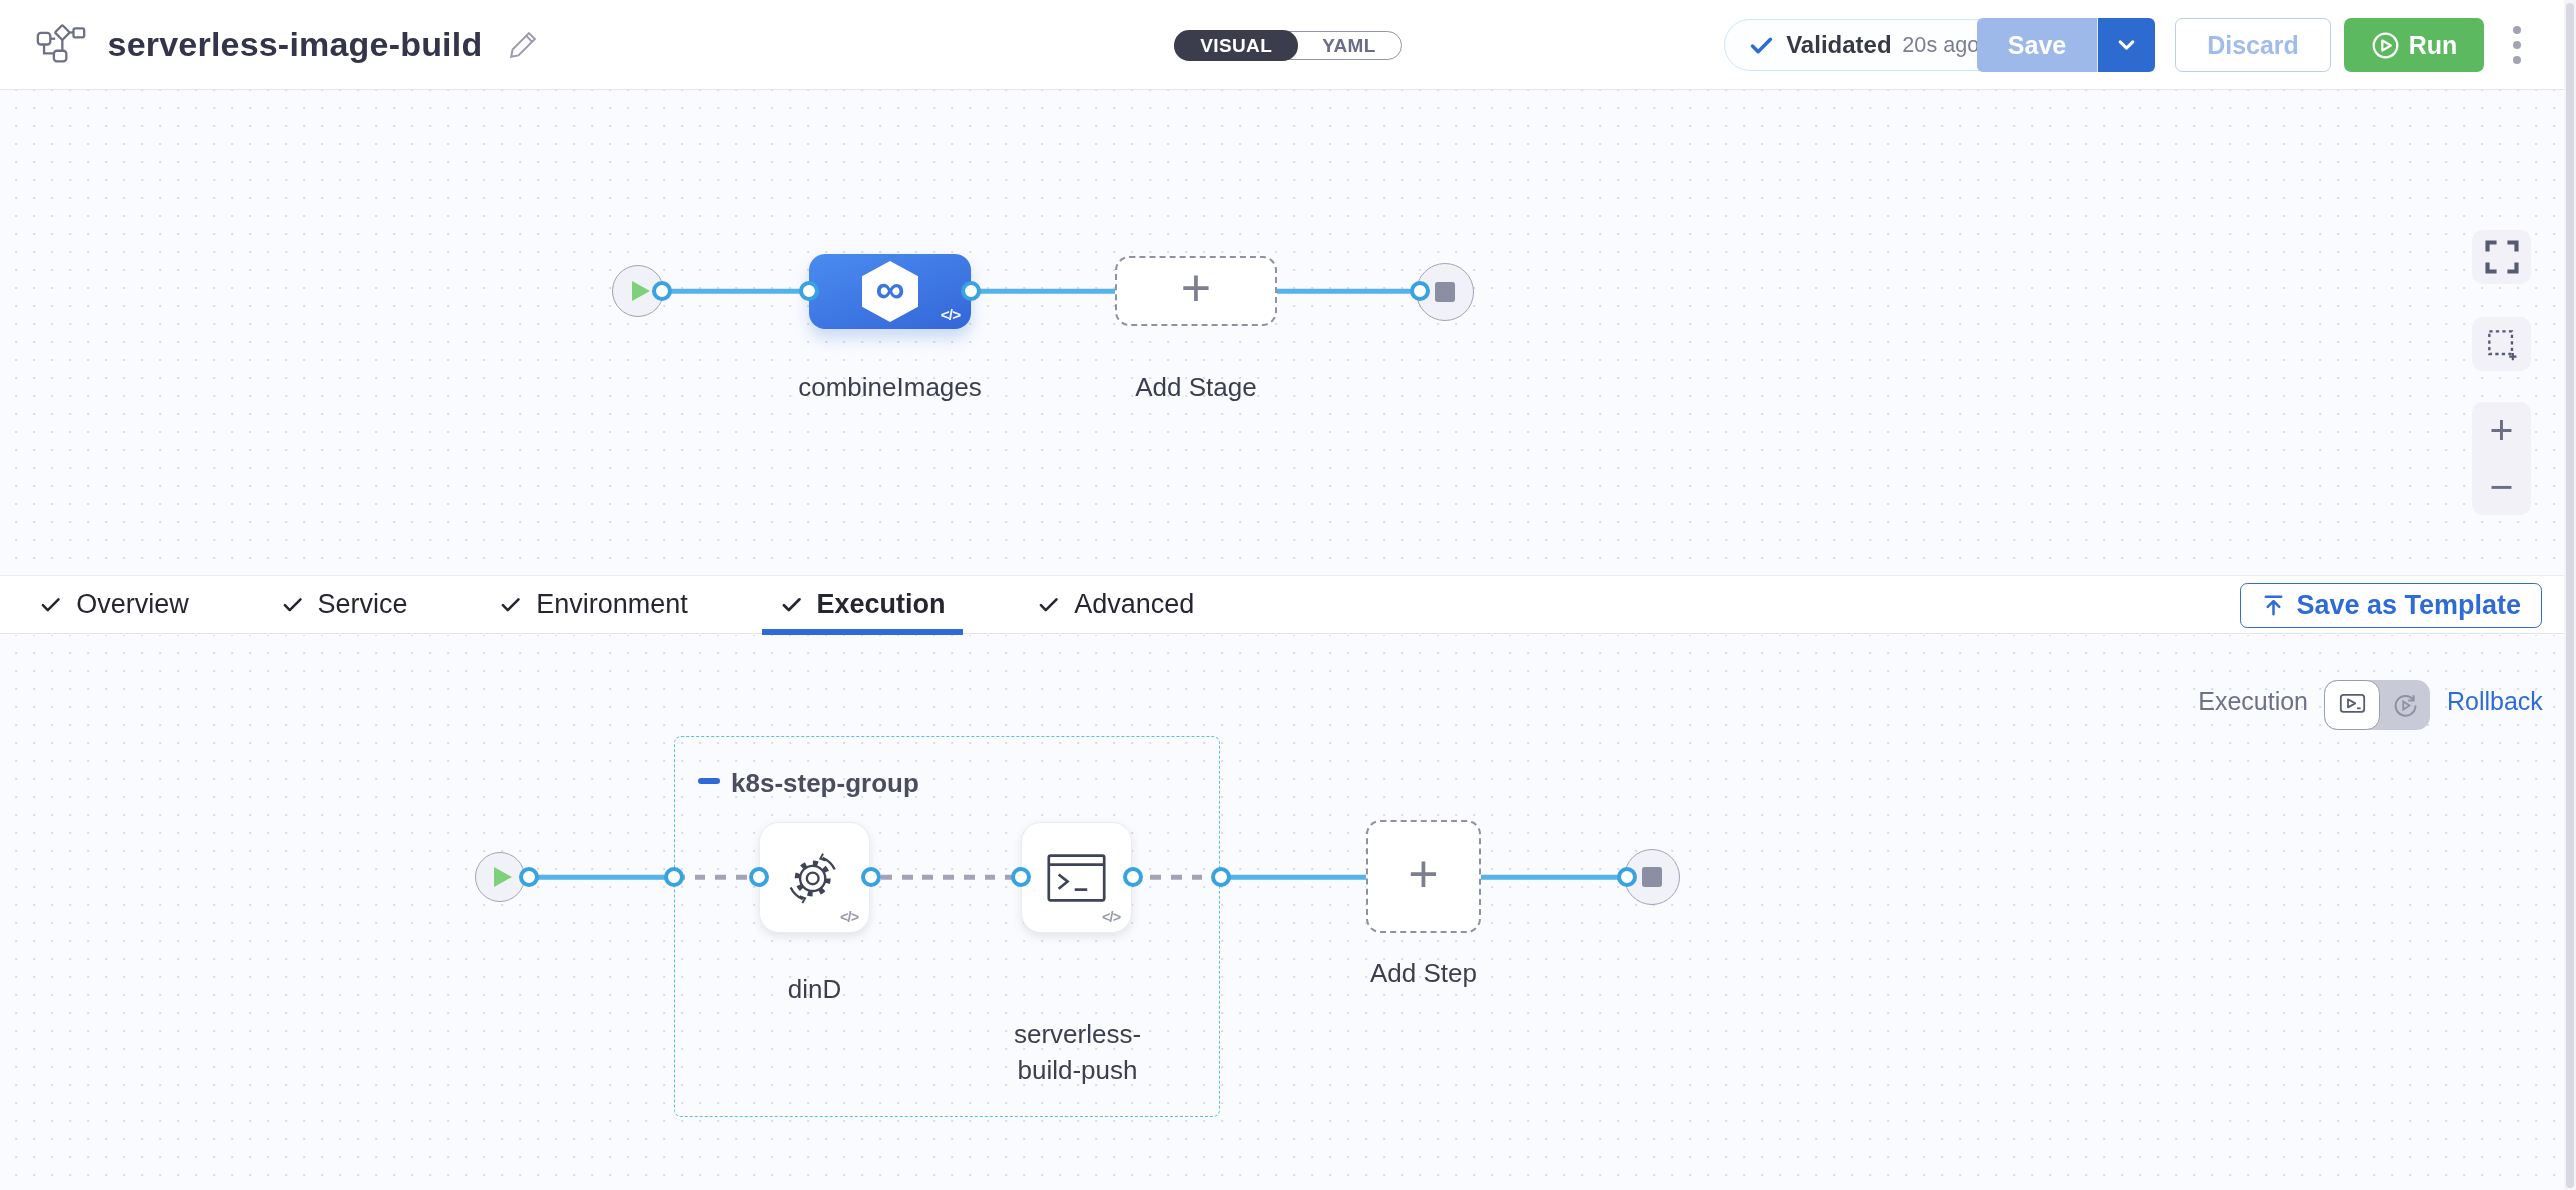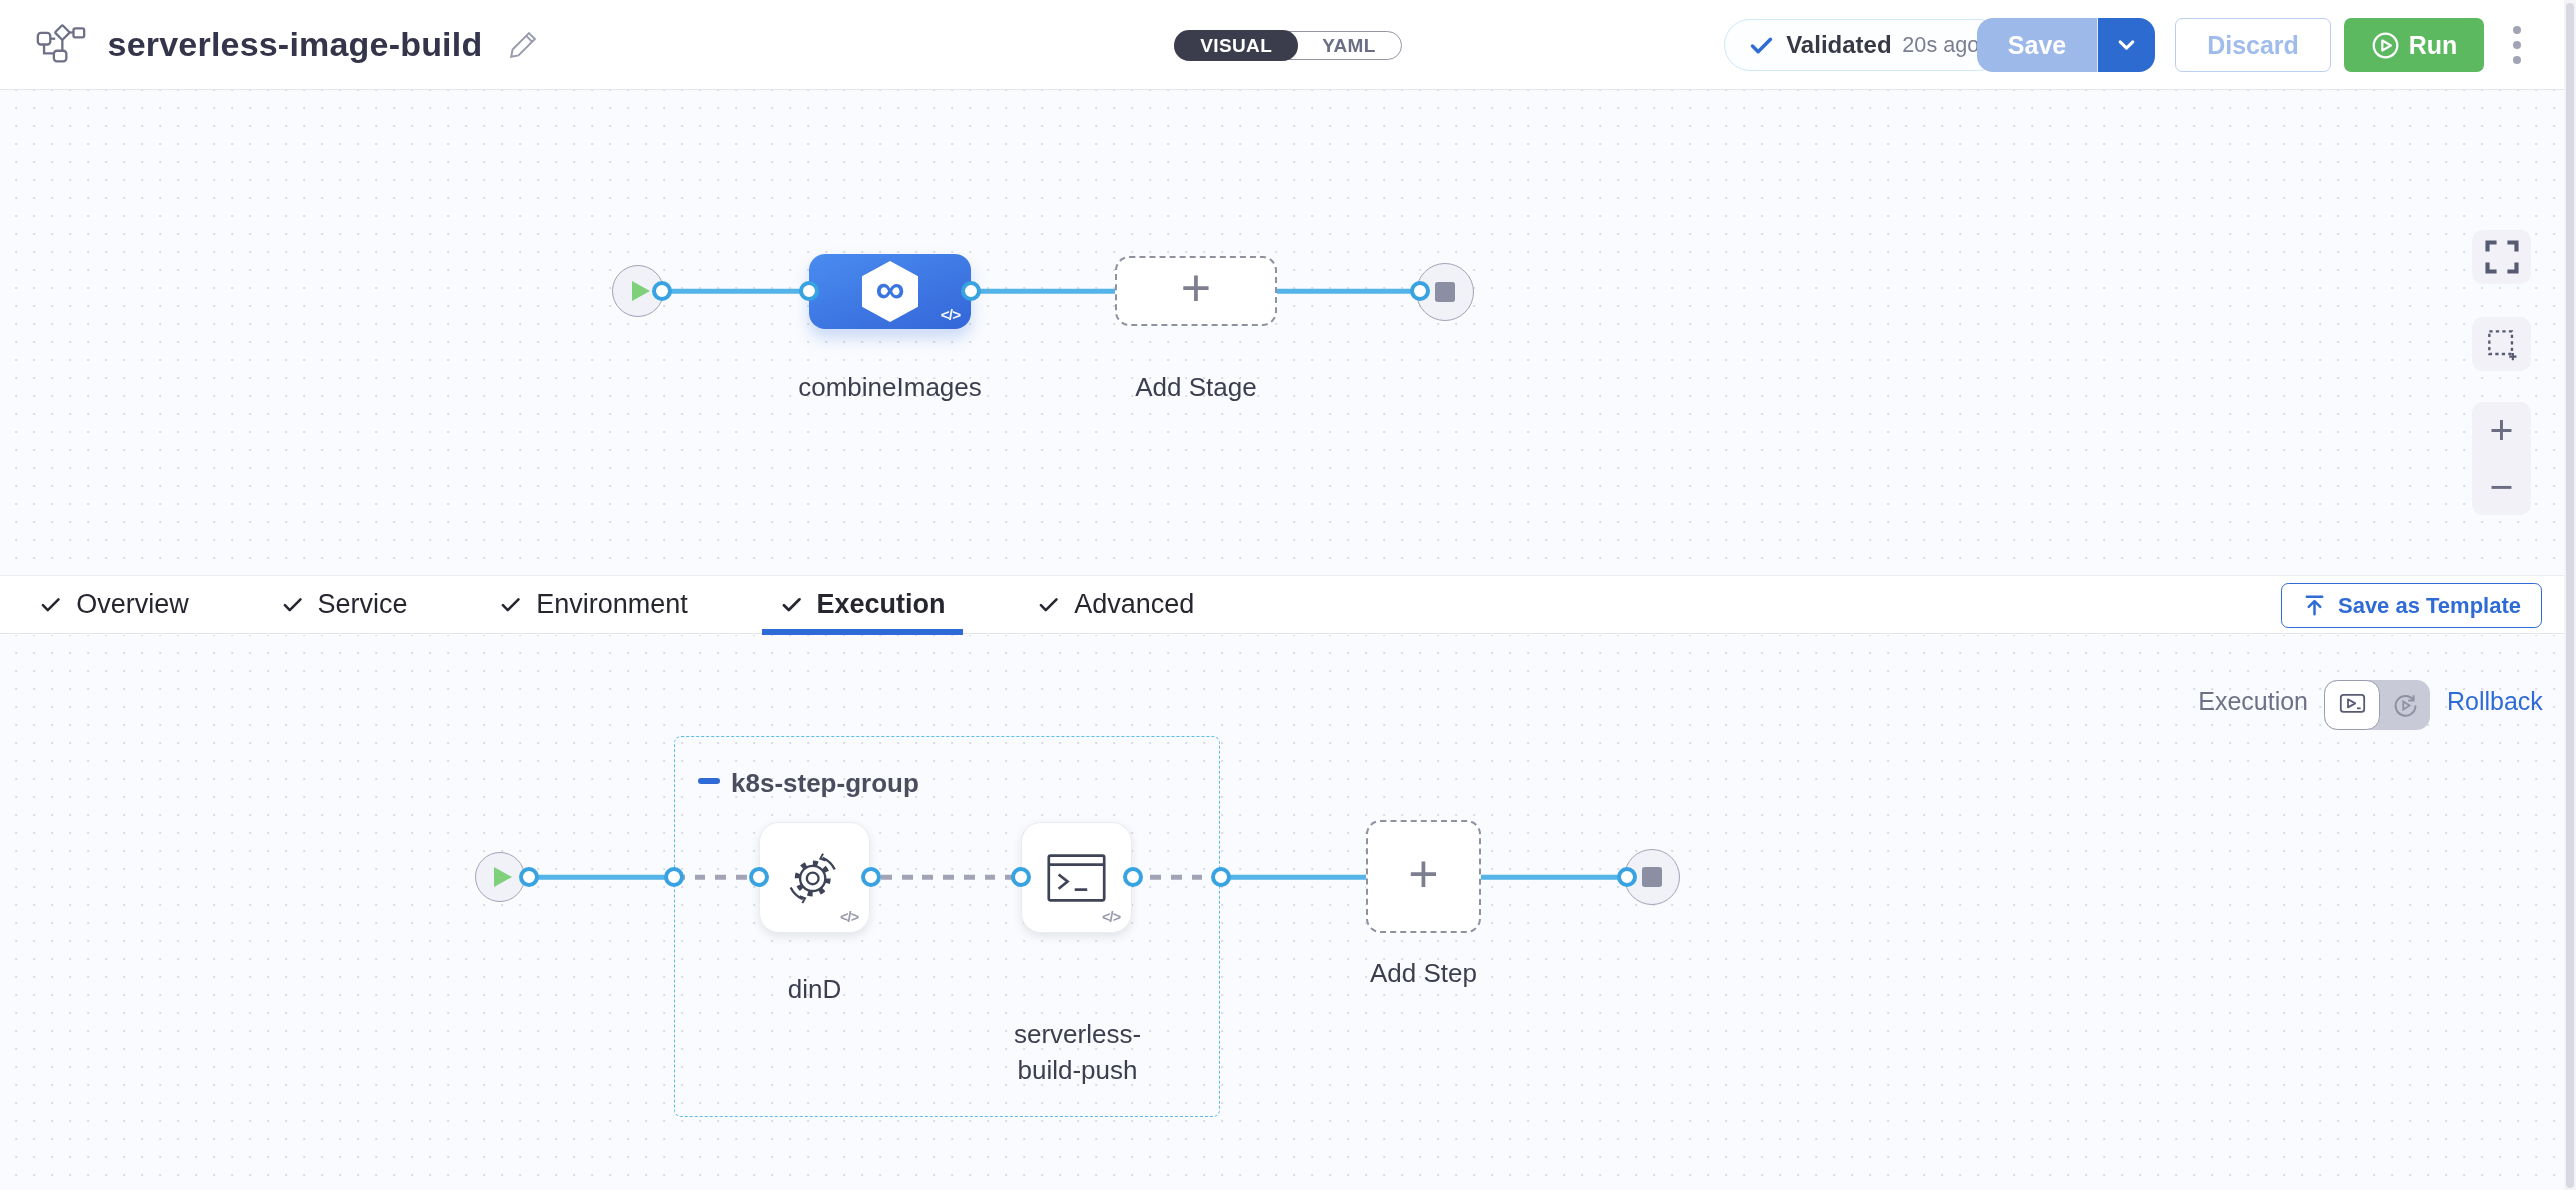--- a/index.html
+++ b/index.html
@@ -31,21 +31,21 @@
     color:#6b6d85; font-size:19px; font-weight:bold; letter-spacing:0.4px;
     display:flex; align-items:center; justify-content:center; cursor:pointer;
   }
   .validated-badge {
     position:absolute; left:1724px; top:19px; height:52px; padding:0 23.4px;
     border:1.8px solid #cde8f6; border-radius:27px; background:#fdfeff;
     display:flex; align-items:center; gap:10.8px; cursor:pointer;
   }
   .v-label { font-size:24px; font-weight:bold; color:#383946; }
   .v-time  { font-size:21.6px; color:#7b7d90; }
-  .save-split { position:absolute; left:1977px; top:18px; height:54px; display:flex; border-radius:16px; overflow:hidden; }
+  .save-split { position:absolute; left:1977px; top:18px; height:54px; display:flex; border-radius:6px; overflow:hidden; }
   .save-main {
     width:120px; height:54px; background:#9db9e9; color:#fff; border:none;
     font-family:inherit; font-size:25px; font-weight:bold; cursor:pointer;
   }
   .save-caret {
     width:58px; height:54px; background:#2e6bd0; border:none; border-left:1.8px solid rgba(255,255,255,.85);
     display:flex; align-items:center; justify-content:center; cursor:pointer;
   }
   .discard {
     position:absolute; left:2175px; top:18px; width:156px; height:54px;
@@ -124,21 +124,21 @@
     border-top:0.9px solid #ececf1; border-bottom:1.8px solid #e2e2e8; z-index:20;
     display:flex; align-items:stretch; padding-left:25px;
   }
   .tab { position:relative; display:flex; align-items:center; gap:13.5px; padding:0 14.4px; margin-right:63px;
     font-size:27px; color:#25262f; cursor:pointer; }
   .tab.active { font-weight:bold; }
   .tab.active::after { content:""; position:absolute; left:-3.6px; right:-3.6px; bottom:-1.8px; height:5.4px; background:#2f6bd6; }
   .save-template {
     position:absolute; right:34px; top:7.2px; height:45px; padding:0 20px;
     background:#fff; border:1.8px solid #2f6bd6; border-radius:7.2px; color:#2f6bd6;
-    font-family:inherit; font-size:22px; font-weight:600; cursor:pointer;
+    font-family:inherit; font-size:27px; font-weight:600; cursor:pointer;
     display:flex; align-items:center; gap:10.8px;
   }
   
   .mode-label { position:absolute; left:2157px; top:687px; width:151px; text-align:right; font-size:25px; color:#6e7087; z-index:8; }
   .seg-toggle { position:absolute; left:2324px; top:680px; width:106px; height:50px; background:#c9cad8; border-radius:13.5px; display:flex; z-index:8; }
   .seg-toggle .segL { width:56px; height:50px; background:#fff; border:1.8px solid #9a9cb0; border-radius:13.5px;
     display:flex; align-items:center; justify-content:center; cursor:pointer; }
   .seg-toggle .segR { flex:1; display:flex; align-items:center; justify-content:center; cursor:pointer; }
   .rollback-link { position:absolute; left:2447px; top:687px; font-size:25px; color:#2f6bd6; cursor:pointer; z-index:8; }
   

